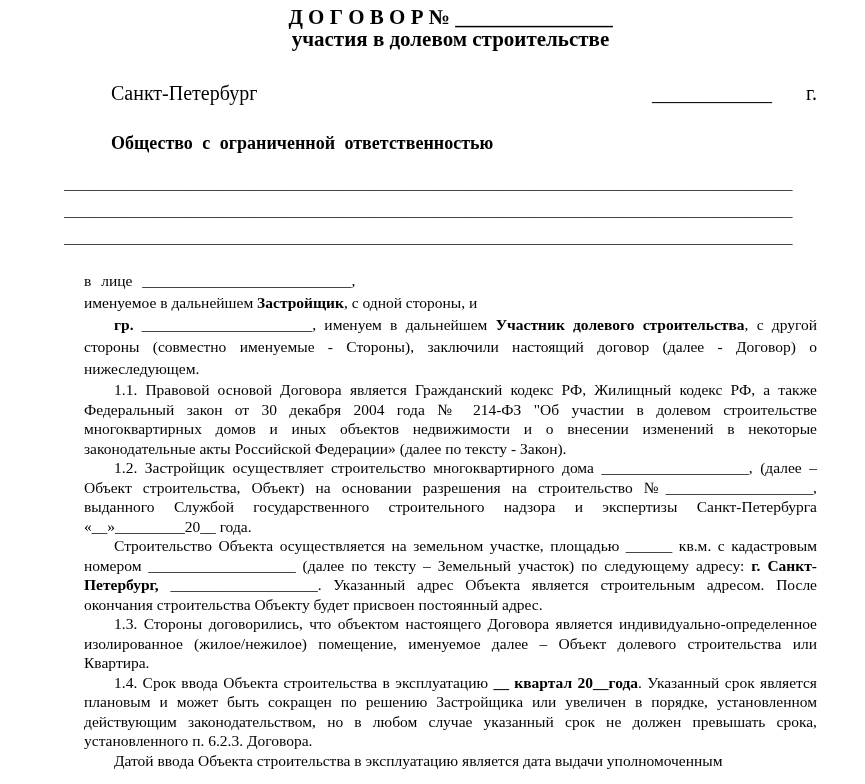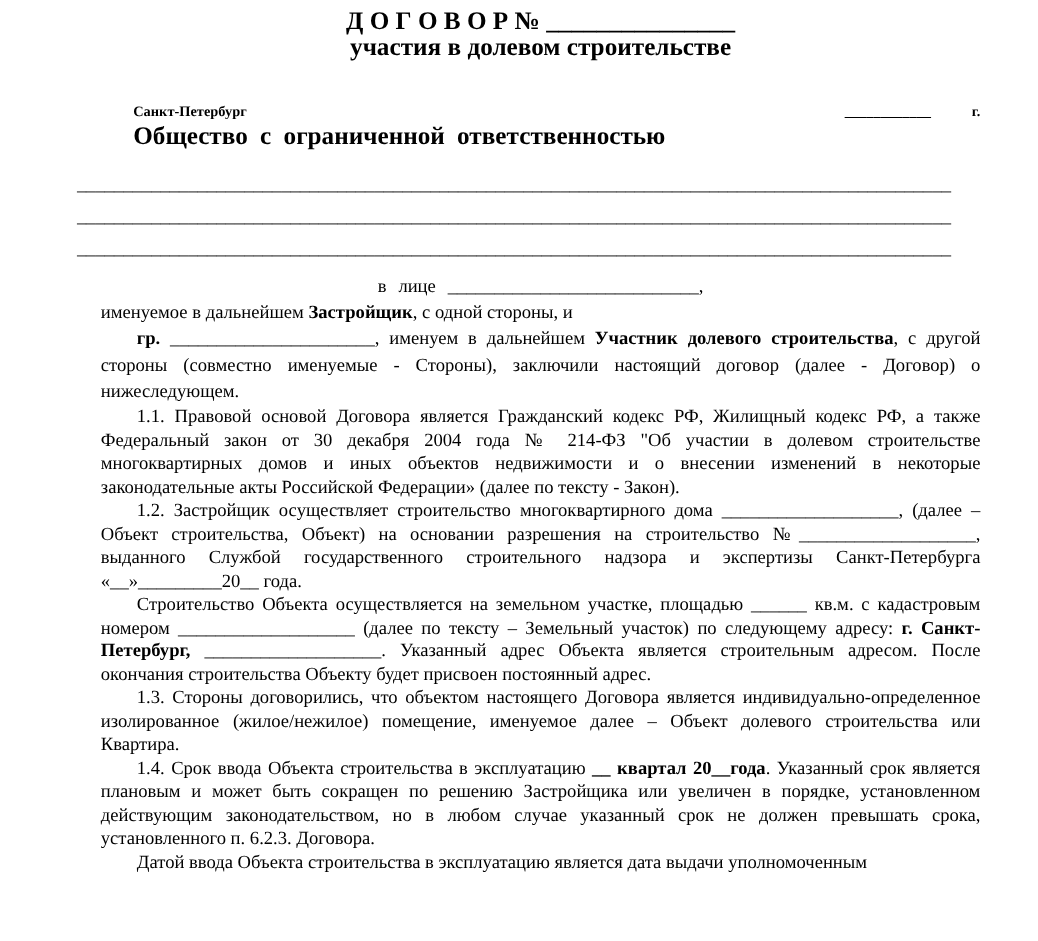--- a/index.html
+++ b/index.html
@@ -10,36 +10,36 @@
     overflow: hidden;
     font-family: "Liberation Serif", serif;
   }
   .page { padding: 6px 48px 0 84px; font-size: 15.5px; line-height: 19.5px; }
 
   .title { text-align: center; font-weight: bold; font-size: 21px; line-height: 22px; }
   .title .u { letter-spacing: 0; }
 
   .dateline {
     display: flex; justify-content: space-between; align-items: baseline;
-    font-weight: bold; font-size: 12px; margin-top: 34px; padding-left: 27px;
+    font-weight: normal; font-size: 20px; margin-top: 34px; padding-left: 27px;
   }
   .dateline .gap { display: inline-block; width: 34px; }
 
   .org {
-    font-weight: bold; font-size: 21px; 
+    font-weight: bold; font-size: 18px; margin-top: 30px;
     padding-left: 27px; word-spacing: 5px;
   }
 
   .blanks { margin-top: 16px; margin-left: -20px; width: 761px; }
   .blank-line {
     height: 27px; line-height: 29px;
     white-space: nowrap; overflow: hidden;
   }
 
-  .vlice { text-align: center; line-height: 22px; margin-top: 8px; word-spacing: 6px; }
+  .vlice { text-align: left; line-height: 22px; margin-top: 20px; word-spacing: 6px; }
 
   .intro p { margin: 0; text-align: justify; line-height: 22px; }
   .indent { text-indent: 30px; }
 
   .heading { text-align: center; font-weight: bold; margin-top: 12px; line-height: 22px; }
   .heading .num { margin-right: 42px; }
 
   .body p { margin: 0; text-align: justify; text-indent: 30px; }
   .body p.first { }
 

